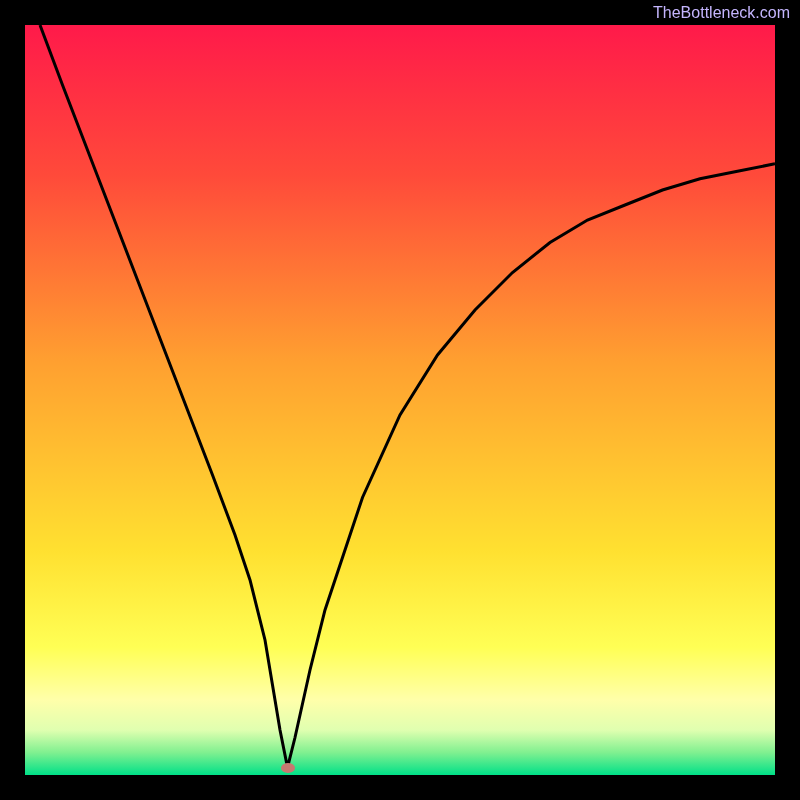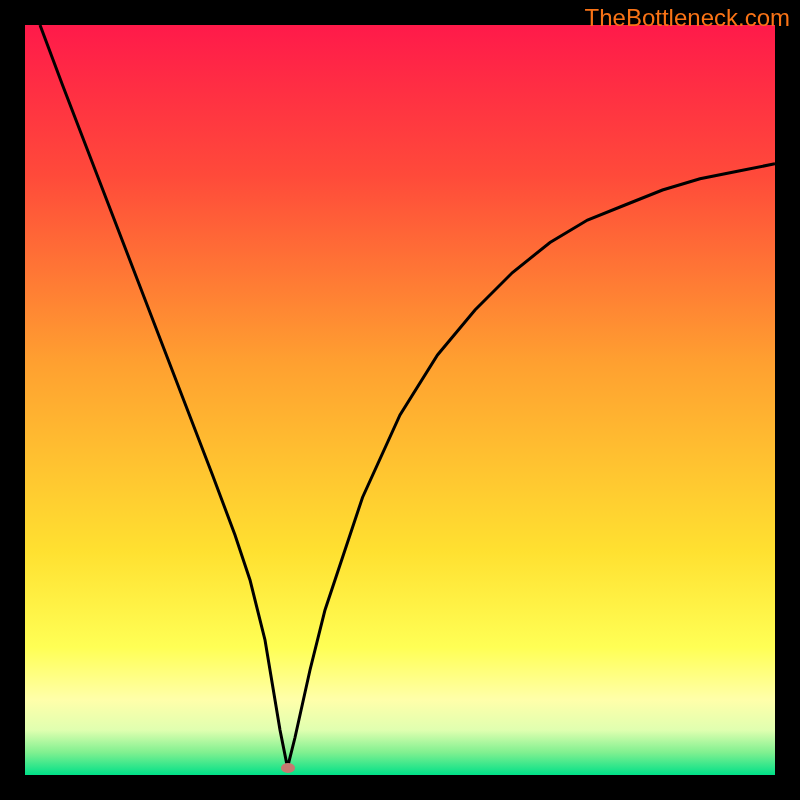--- a/index.html
+++ b/index.html
@@ -43,22 +43,22 @@
     position: absolute;
     left: 0;
     top: 0;
     width: 100%;
     height: 100%;
   }
   .watermark {
     position: absolute;
     top: 4px;
     right: 10px;
-    color: #f97316;
-    font-size: 24px;
+    color: #c4b5fd;
+    font-size: 16px;
     font-weight: normal;
   }
   .dot {
     position: absolute;
     width: 14px;
     height: 10px;
     background: #c87870;
     border-radius: 50%;
   }
 </style>

